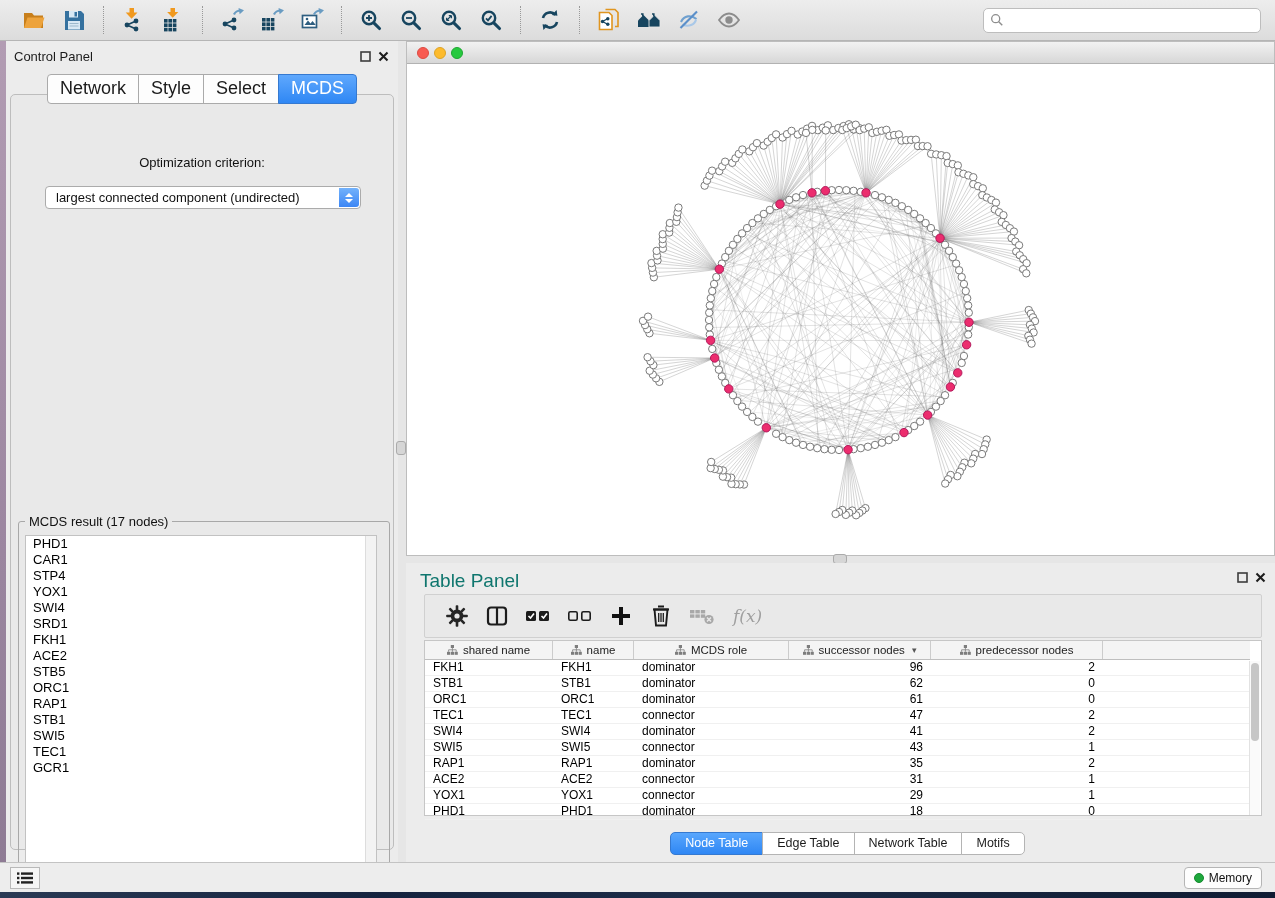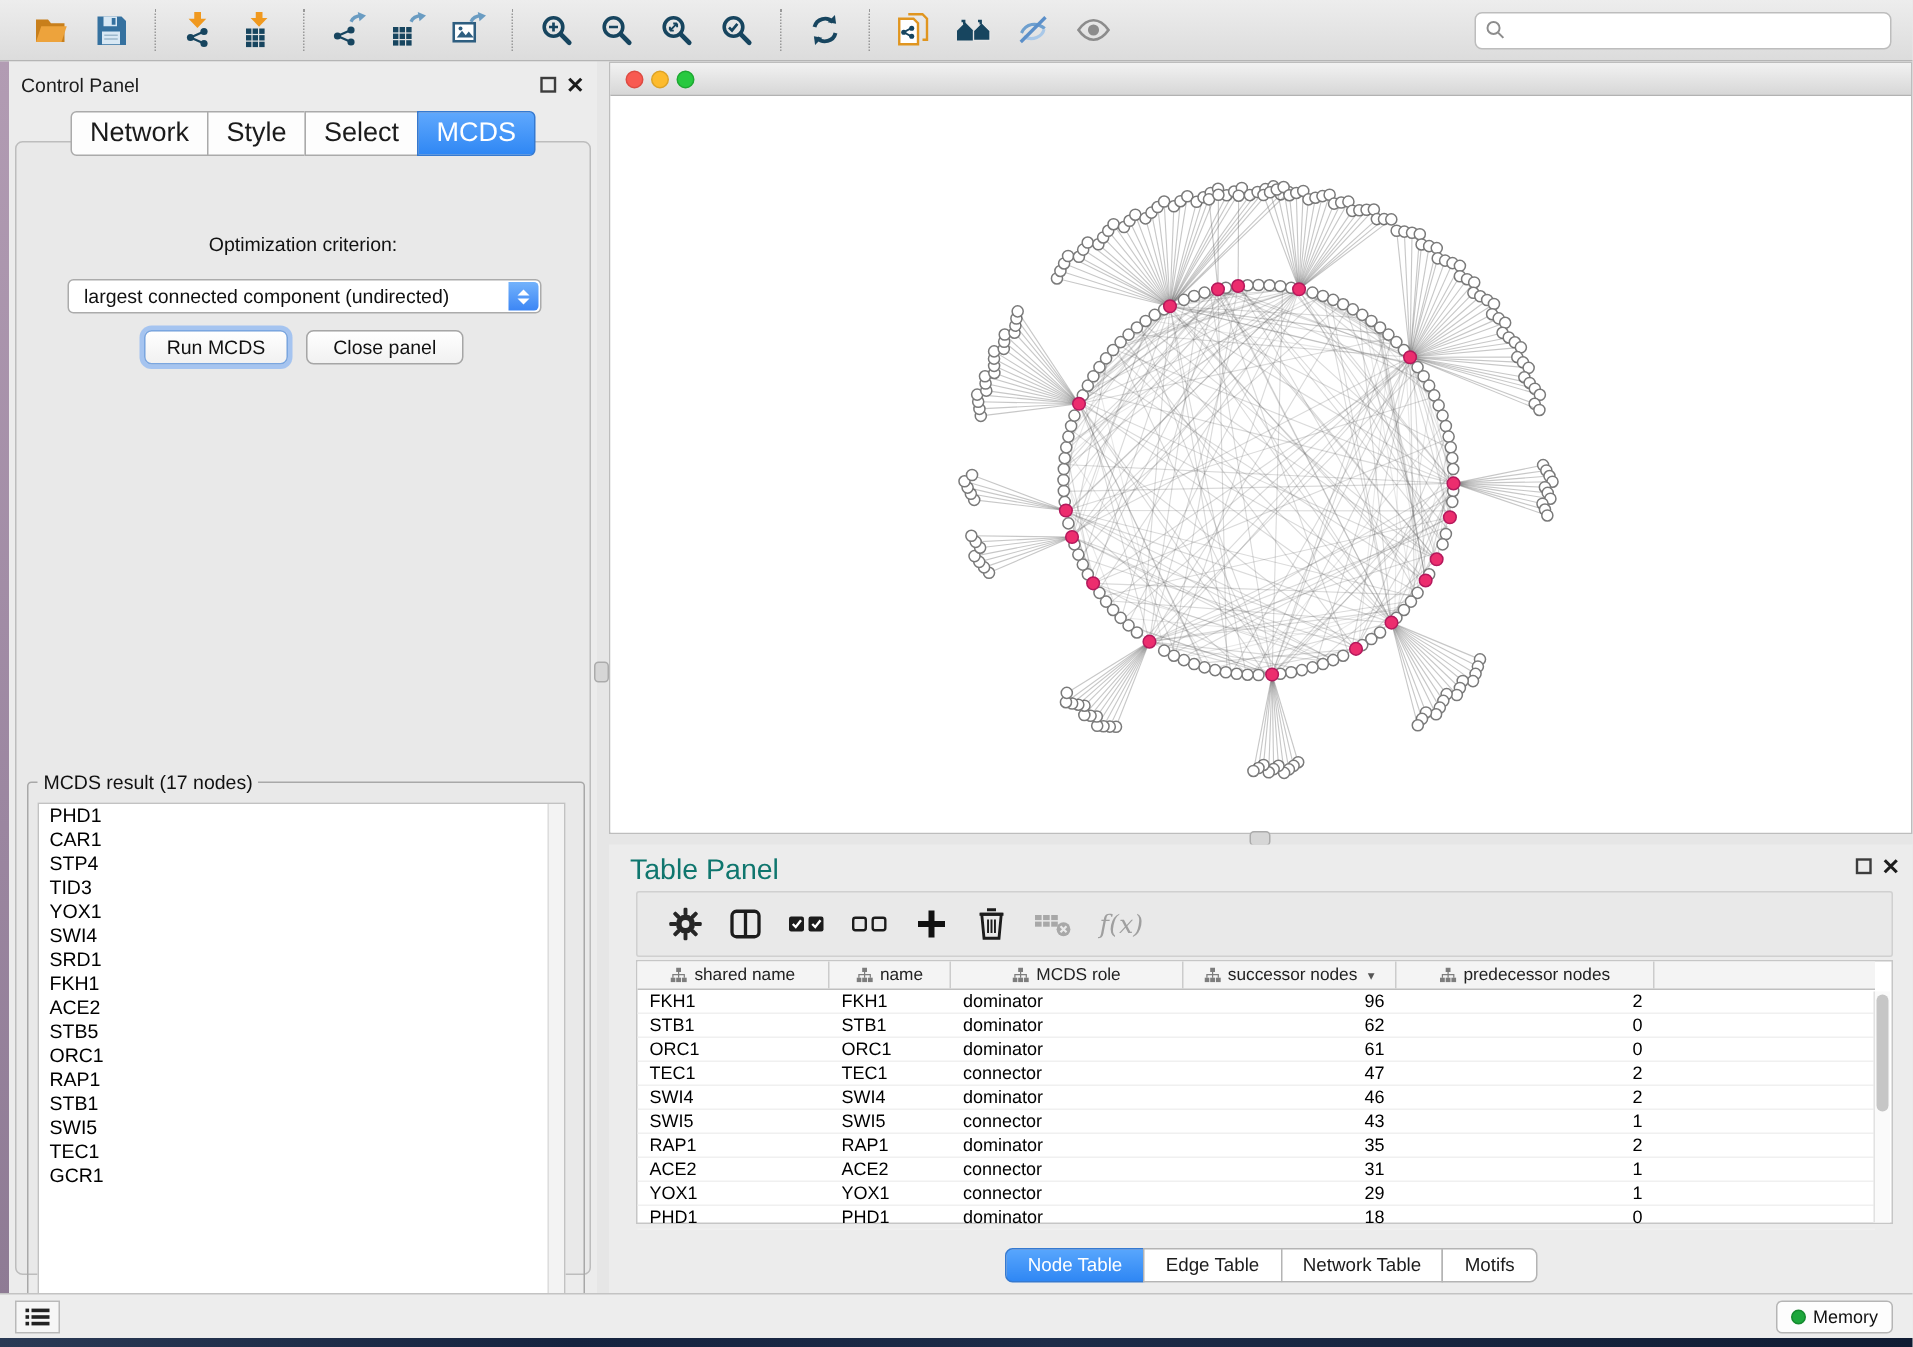--- a/index.html
+++ b/index.html
@@ -298,32 +298,27 @@
       </div>
     <div class="ctab-content">
       <div class="opt-label">Optimization criterion:</div>
       <div class="select-box">
         <span>largest connected component (undirected)</span>
         <span class="select-stepper">
           <span class="stp-up"></span>
             <span class="stp-dn"></span>
         </span>
       </div>
-      <div class="btn-row">
-        <div class="aq-btn" id="run-btn">Run MCDS</div>
-        <div class="aq-btn" id="closepanel-btn">Close panel</div>
-      </div>
       <div class="result-group">
         <span class="result-legend">MCDS result (17 nodes)</span>
         <div class="result-list" id="result-list">
           <div class="result-scroll"></div>
         <div class="result-item">PHD1</div>
             <div class="result-item">CAR1</div>
             <div class="result-item">STP4</div>
-            <div class="result-item">TID3</div>
             <div class="result-item">YOX1</div>
             <div class="result-item">SWI4</div>
             <div class="result-item">SRD1</div>
             <div class="result-item">FKH1</div>
             <div class="result-item">ACE2</div>
             <div class="result-item">STB5</div>
             <div class="result-item">ORC1</div>
             <div class="result-item">RAP1</div>
             <div class="result-item">STB1</div>
             <div class="result-item">SWI5</div>
@@ -1200,21 +1195,21 @@
             <div class="td " style="width: 128px;">TEC1</div>
             <div class="td " style="width: 81px;">TEC1</div>
             <div class="td " style="width: 155px;">connector</div>
             <div class="td num" style="width: 142px;">47</div>
             <div class="td num" style="width: 172px;">2</div>
           </div>
           <div class="tr">
             <div class="td " style="width: 128px;">SWI4</div>
             <div class="td " style="width: 81px;">SWI4</div>
             <div class="td " style="width: 155px;">dominator</div>
-            <div class="td num" style="width: 142px;">46</div>
+            <div class="td num" style="width: 142px;">41</div>
             <div class="td num" style="width: 172px;">2</div>
           </div>
           <div class="tr">
             <div class="td " style="width: 128px;">SWI5</div>
             <div class="td " style="width: 81px;">SWI5</div>
             <div class="td " style="width: 155px;">connector</div>
             <div class="td num" style="width: 142px;">43</div>
             <div class="td num" style="width: 172px;">1</div>
           </div>
           <div class="tr">

